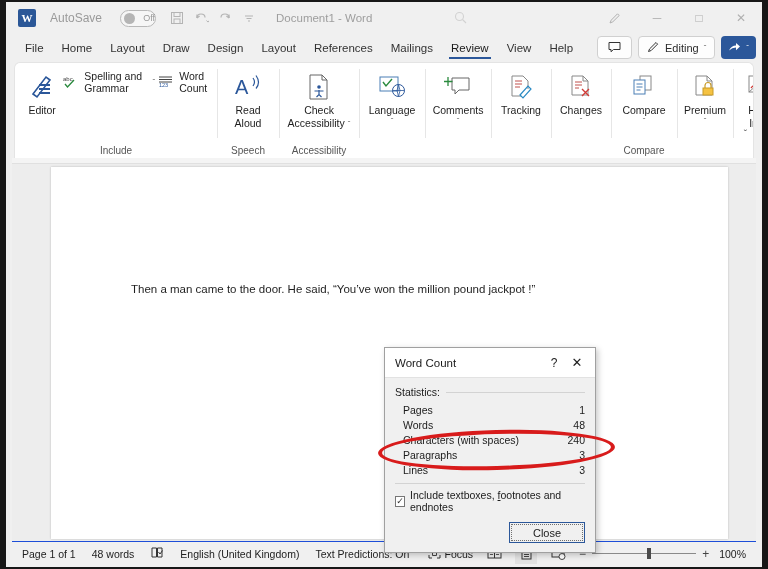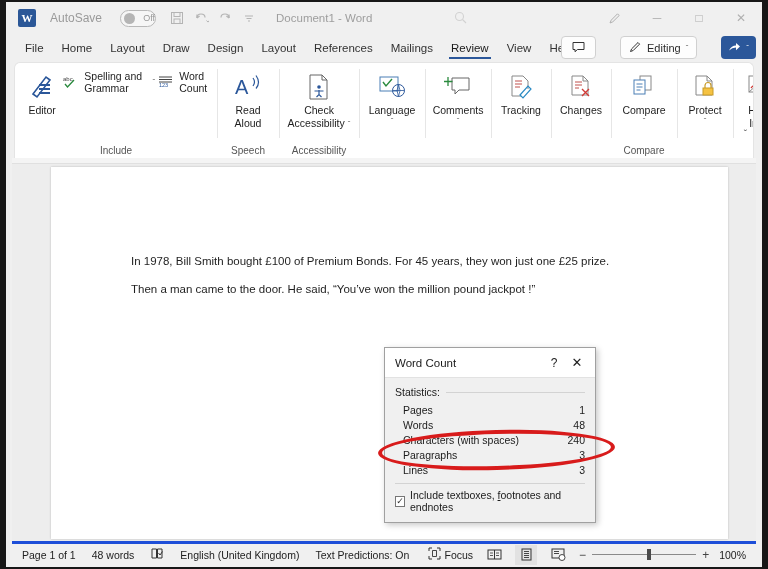--- a/index.html
+++ b/index.html
@@ -104,21 +104,21 @@
   }
   .tab.active { color: #1b1b1b; }
   .tab.active::after {
     content: "";
     position: absolute;
     left: 7px; right: 7px; bottom: -1px;
     height: 2px; background: #2b579a;
   }
   .tabright {
     position: absolute; right: 6px; top: 2px;
-    display: flex; align-items: center; gap: 24px;
+    display: flex; align-items: center; gap: 6px;
   }
   .pill {
     height: 23px;
     border: 1px solid #d0d0d0;
     border-radius: 4px;
     background: #fdfdfd;
     display: flex; align-items: center;
     padding: 0 8px; gap: 5px;
     font-size: 11px; color: #2b2b2b;
   }
@@ -282,21 +282,21 @@
     pointer-events: none;
     transform: rotate(-1.5deg);
   }
 
   
   .statusbar {
     position: absolute;
     left: 6px; right: 6px; bottom: 2px;
     height: 24px;
     background: #f0f0f0;
-    border-top: 3px solid #1d4ed8;
+    border-top: 1px solid #1d4ed8;
     display: flex; align-items: center;
     font-size: 10.5px; color: #222;
   }
   .sb-left { display: flex; align-items: center; gap: 16px; padding-left: 10px; }
   .sb-right { margin-left: auto; display: flex; align-items: center; gap: 10px; padding-right: 10px; }
   .view-btn {
     width: 22px; height: 20px;
     display: flex; align-items: center; justify-content: center;
   }
   .view-btn.sel { background: #e2e2e2; }
@@ -575,21 +575,21 @@
       <div class="rgroup-body">
         <div class="bigbtn" style="width:50px">
           <div class="bi">
             <svg width="26" height="26" viewBox="0 0 26 26">
                 <path d="M4 2 h11 l5 5 v14 h-16 Z" fill="none" stroke="#888" stroke-width="1"></path>
                 <path d="M15 2 v5 h5" fill="none" stroke="#888" stroke-width="1"></path>
                 <rect x="11" y="14" width="10" height="7" fill="#f5c242" stroke="#c79a27" stroke-width="1"></rect>
                 <path d="M13 14 v-2.5 a3 3 0 0 1 6 0 v2.5" fill="none" stroke="#c79a27" stroke-width="1.2"></path>
               </svg>
           </div>
-          <div class="blabel">Protect</div>
+          <div class="blabel">Premium</div>
           <div class="chev">ˇ</div>
         </div>
       </div>
       <div class="rgroup-label"></div>
     </div>
 
     <div class="rgroup" style="width:52px">
       <div class="rgroup-body">
         <div class="bigbtn" style="width:46px">
           <div class="bi">
@@ -608,21 +608,20 @@
       </div>
       <div class="rgroup-label">Ink</div>
     </div>
 
     <div class="ribbon-collapse">ˇ</div>
   </div>
 
   <div class="canvas">
     <div class="ruler-strip"></div>
     <div class="page">
-      <div class="para p1">In 1978, Bill Smith bought £100 of Premium Bonds. For 45 years, they won just one £25 prize.</div>
       <div class="para p2">Then a man came to the door. He said, “You’ve won the million pound jackpot !”</div>
     </div>
   </div>
 
   <div class="dialog">
     <div class="dlg-title">
       <div class="t">Word Count</div>
       <div class="dlg-help">?</div>
       <div class="dlg-close">✕</div>
     </div>
@@ -653,20 +652,23 @@
         <span class="v">3</span>
       </div>
 
       <div class="dlg-sep"></div>
 
       <div class="cbrow">
         <span class="cbox">✓</span>
         <span><span>Include textboxes, </span><u>f</u><span>ootnotes and endnotes</span></span>
       </div>
 
+      <div class="dlg-foot">
+        <div class="close-btn">Close</div>
+      </div>
     </div>
   </div>
 
   <div class="ellipse"></div>
 
   <div class="statusbar">
     <div class="sb-left">
       <span>Page 1 of 1</span>
       <span>48 words</span>
       <span>

